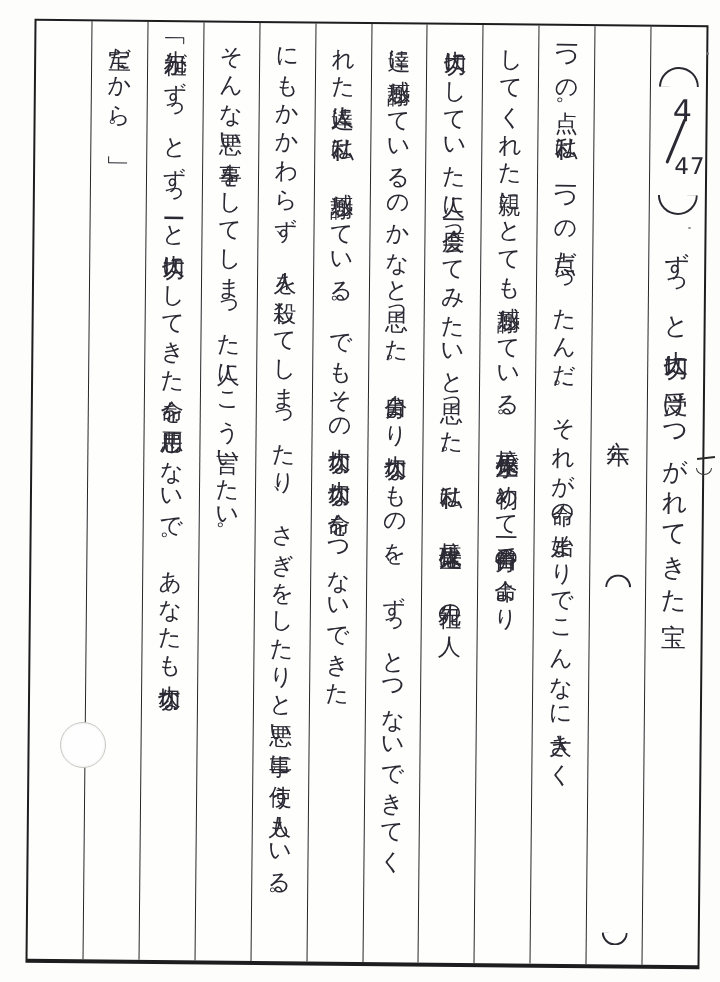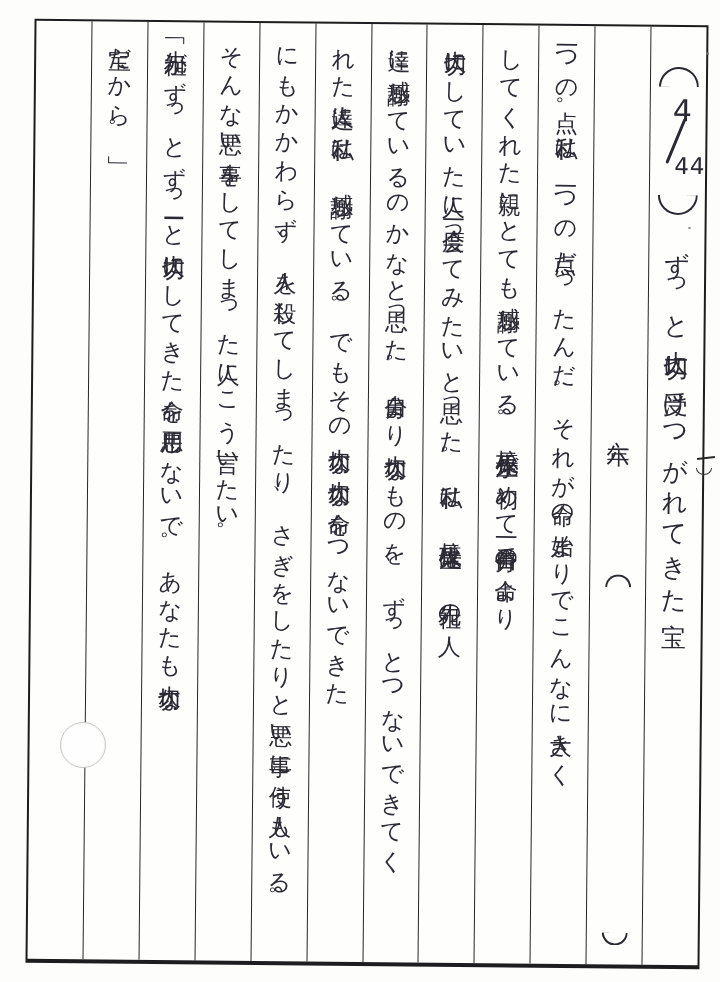--- a/index.html
+++ b/index.html
@@ -123,21 +123,21 @@
       <div class="grade">六年</div>
       <div class="arc arc-open paren-small n-open"></div>
       <div class="arc arc-close paren-small n-close"></div>
     </div>
 
     <div class="col title-col">
       <div class="arc arc-open paren-big t-open"></div>
       <div class="date-block">
         <span class="d-month">4</span>
         <span class="d-slash"></span>
-        <span class="d-day">44</span>
+        <span class="d-day">47</span>
       </div>
       <div class="arc arc-close paren-big t-close"></div>
       <div class="vtext">ずっと大切に受けつがれてきた宝</div>
     </div>
 
   </div>
 
   <div class="hole"></div>
 
   <div class="stray-dash"></div>

